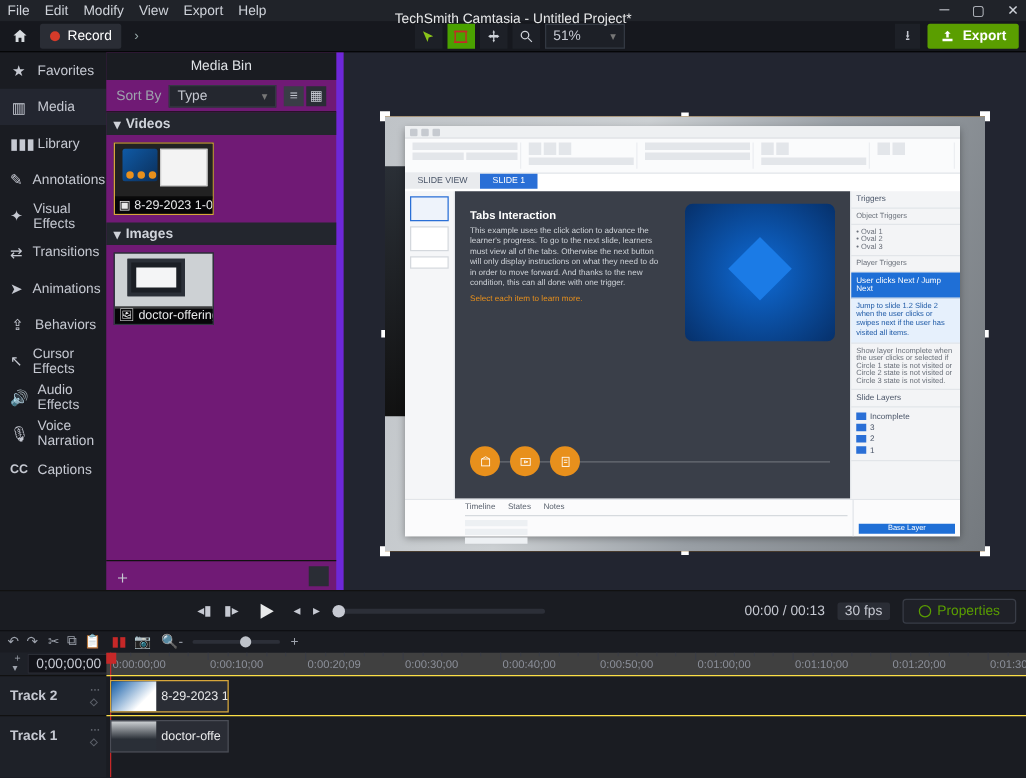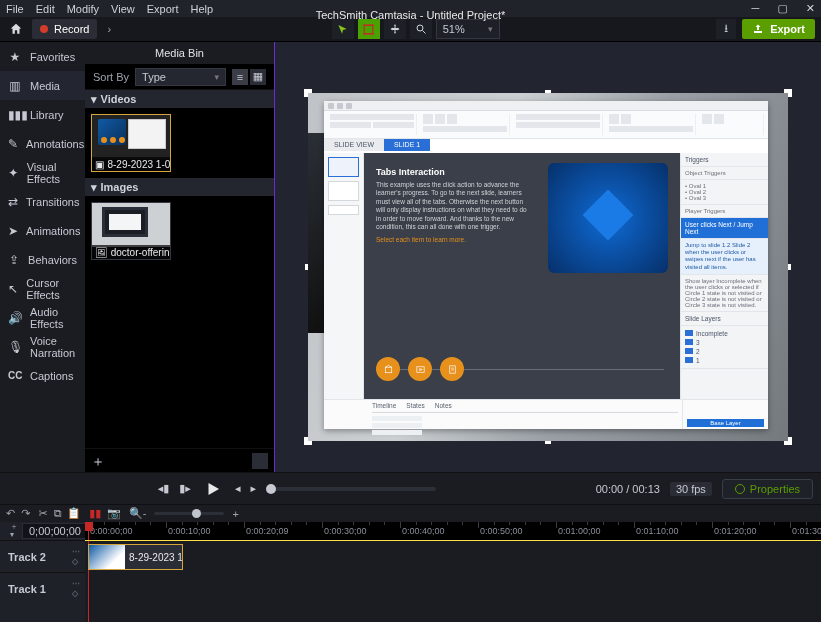--- a/index.html
+++ b/index.html
@@ -28,21 +28,21 @@
 
 
 .workspace { display:flex; height:430px; }
 .left-tabs { width:85px; background:#1a1c22; display:flex; flex-direction:column; }
 .left-tabs .tab { height:29px; display:flex; align-items:center; gap:8px; padding:0 8px; color:#c6c9d2; cursor:pointer; }
 .left-tabs .tab.selected { background:#232630; }
 .left-tabs .tab .ic { width:14px; text-align:center; font-size:12px; color:#c6c9d2; }
 .left-tabs .tab.cc .ic { font-size:10px; font-weight:700; }
 
 
-.media-bin { width:190px; background:#000000; display:flex; flex-direction:column; border-right:1px solid #6d28d9; }
+.media-bin { width:190px; background:#701a75; display:flex; flex-direction:column; border-right:6px solid #6d28d9; }
 .mb-title { height:22px; display:flex; align-items:center; justify-content:center; background:#1a1c22; color:#dfe2e6; }
 .mb-sortbar { height:26px; display:flex; align-items:center; gap:6px; padding:0 8px; border-bottom:1px solid #111; }
 .mb-sortbar .sort-lbl { color:#9ea3ad; }
 .mb-sortbar .type-select { flex:1; height:18px; background:#24272f; border:1px solid #333842; display:flex; align-items:center; padding:0 6px; color:#c6c9d2; }
 .mb-sortbar .type-select .chev-down { margin-left:auto; font-size:9px; color:#777; }
 .mb-views { display:flex; gap:2px; }
 .view-btn { width:16px; height:16px; background:#2a2d35; display:flex; align-items:center; justify-content:center; }
 .view-btn.active { background:#3a3d46; }
 .mb-section-hdr { height:18px; display:flex; align-items:center; gap:4px; padding:0 6px; background:#23262e; color:#cfd3da; font-weight:600; }
 .mb-body { padding:6px; }
@@ -144,21 +144,21 @@
 .tl-add{ display:flex; flex-direction:column; gap:0; margin-left:4px;}
 .tl-add span{ font-size:8px; color:#9ea3ad; line-height:8px;}
 
 
 .timeline { height:100px; background:#1a1c22; display:flex; }
 .track-labels { width:85px; background:#1e2128; display:flex; flex-direction:column;}
 .track-labels .hdrgap{ height:18px; }
 .track-labels .tl-label{ height:32px; display:flex; align-items:center; padding:0 8px; color:#c6c9d2; border-top:1px solid #111; position:relative;font-weight:bold;}
 .track-labels .tl-icons{ position:absolute; right:5px; display:flex; flex-direction:column; gap:1px; color:#5c6069; font-size:8px;}
 .tracks { flex:1; position:relative; overflow:hidden;}
-.ruler { height:18px; position:relative; background:#000000;}
+.ruler { height:18px; position:relative; background:#404040;}
 .ruler .tick{ position:absolute; top:0; width:1px; height:6px; background:#3a3d46;}
 .ruler .lab{ position:absolute; top:4px; font-size:9px; color:#8b8f99;}
 .playhead { position:absolute; top:0; bottom:0; width:1px; background:#c62828;}
 .playhead .head{ position:absolute; top:0; left:-4px; width:9px; height:9px; background:#c62828;}
 .track { height:32px; border-top:1px solid #fde047; position:relative; }
 .clip { position:absolute; top:3px; height:26px; background:#2a2d35; border:1px solid #4a4d56; display:flex; align-items:center; overflow:hidden;}
 .clip.sel { border:1px solid #d6a63b; }
 .clip .mini{ width:36px; height:100%; background:#222; flex-shrink:0; }
 .clip .mini.m1 { background:linear-gradient(135deg,#0f5aa6,#fff 70%); }
 .clip .mini.m2 { background:linear-gradient(180deg,#cdd1d4,#2a2f37 60%);}
@@ -635,14 +635,20 @@
       </div>
     <div class="playhead" style="left:3px">
         <div class="head"></div>
       </div>
     <div class="track">
       <div class="clip sel" style="left:3px; width:95px;">
         <div class="mini m1"></div>
         <span class="lbl">8-29-2023 1</span>
       </div>
     </div>
+    <div class="track">
+      <div class="clip" style="left:3px; width:95px;">
+        <div class="mini m2"></div>
+        <span class="lbl">doctor-offe</span>
+      </div>
+    </div>
   </div>
 </div>
 
 </body></html>

